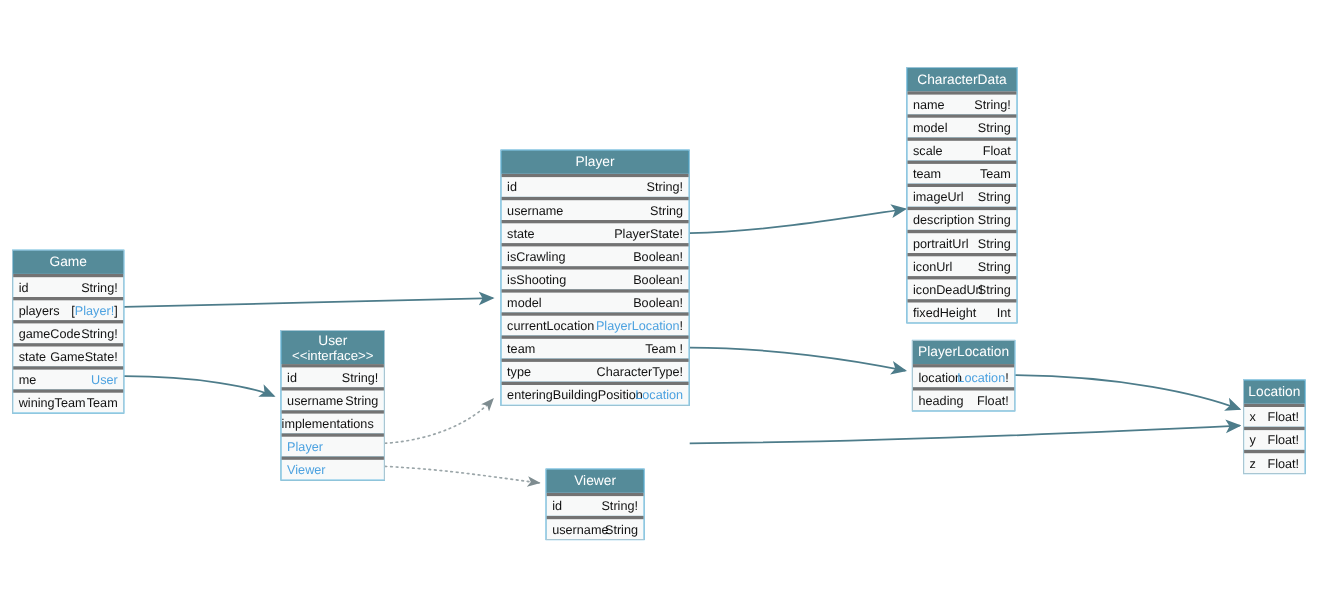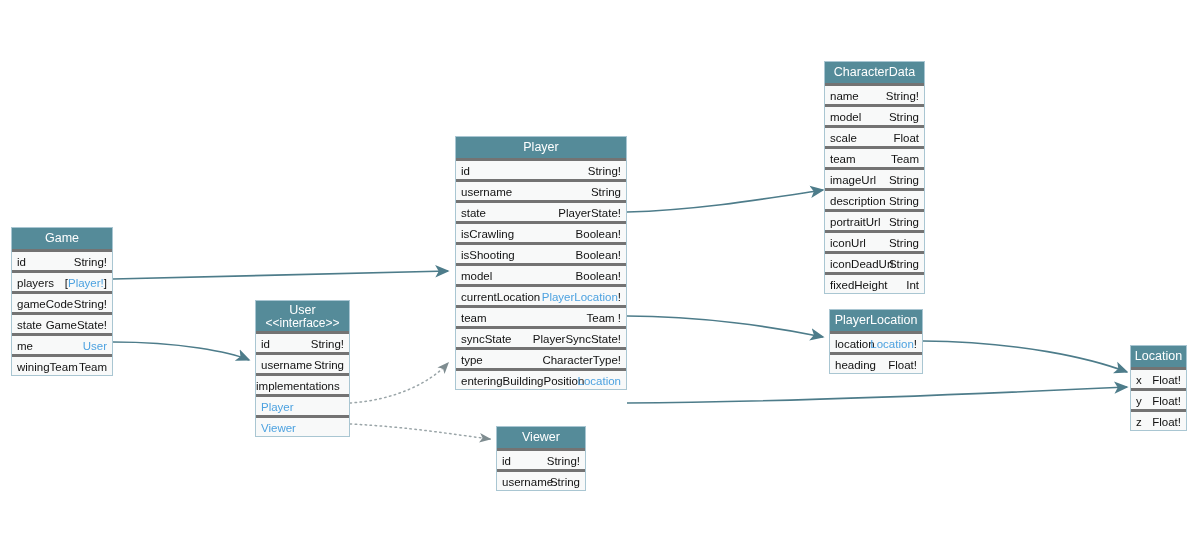--- a/index.html
+++ b/index.html
@@ -171,24 +171,20 @@
     </div>
     <div class="row">
       <span class="fname">currentLocation</span>
       <span class="ftype"><span class="link">PlayerLocation</span><span class="bang">!</span></span>
     </div>
     <div class="row">
       <span class="fname">team</span>
       <span class="ftype">Team !</span>
     </div>
     <div class="row">
-      <span class="fname">syncState</span>
-      <span class="ftype">PlayerSyncState!</span>
-    </div>
-    <div class="row">
       <span class="fname">type</span>
       <span class="ftype">CharacterType!</span>
     </div>
     <div class="row">
       <span class="fname">enteringBuildingPosition</span>
       <span class="ftype link">Location</span>
     </div>
   </div>
 
   <div class="entity" style="left:496px;top:426px;width:90px;">

